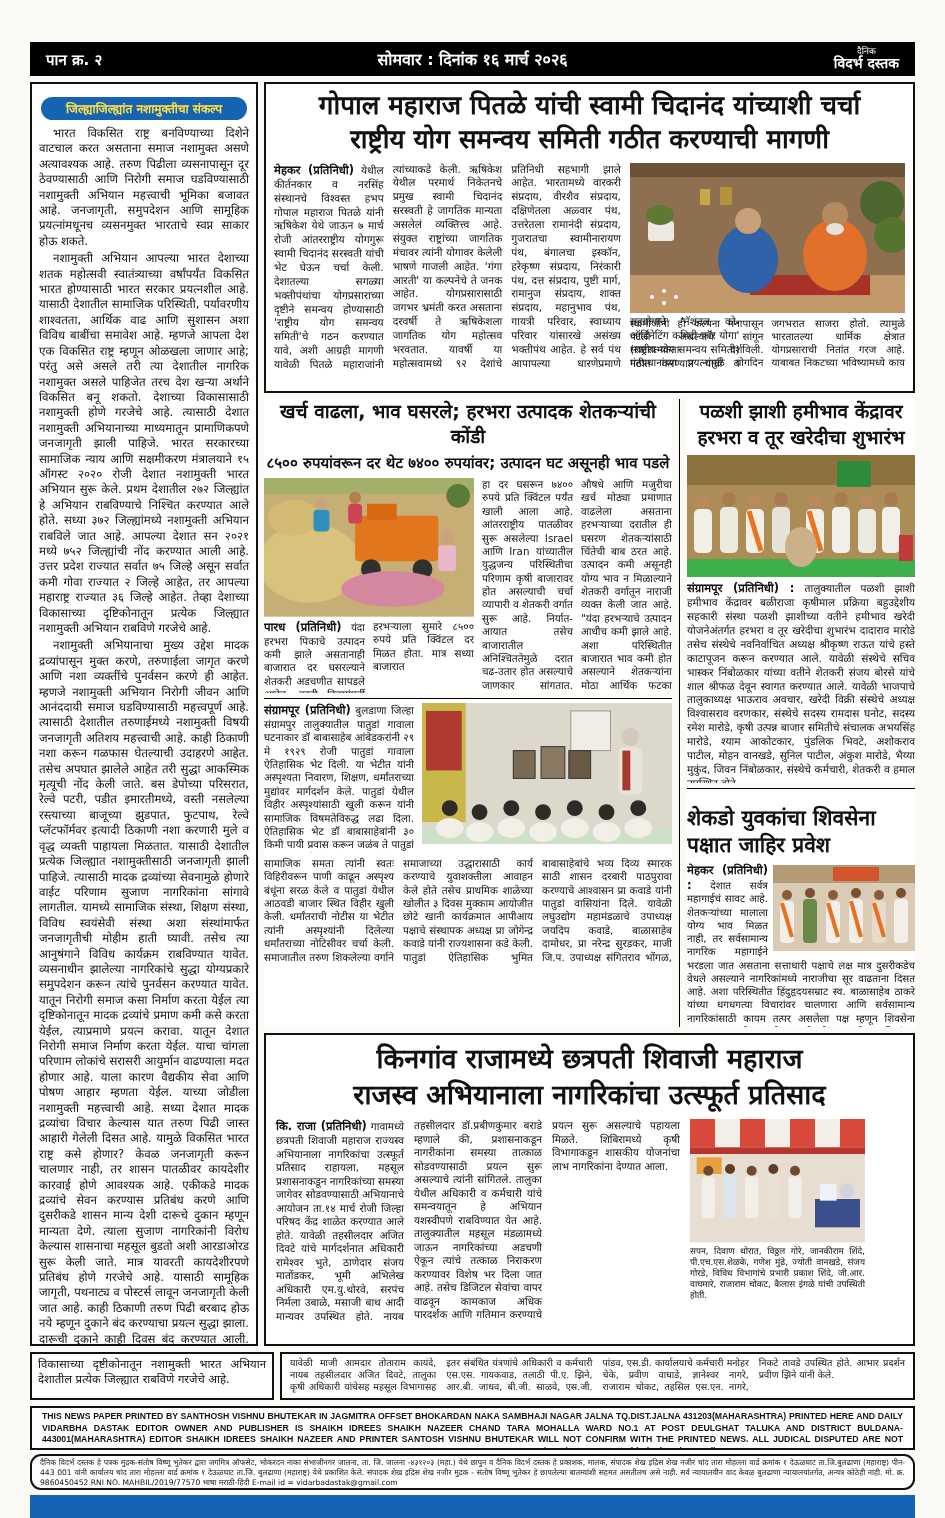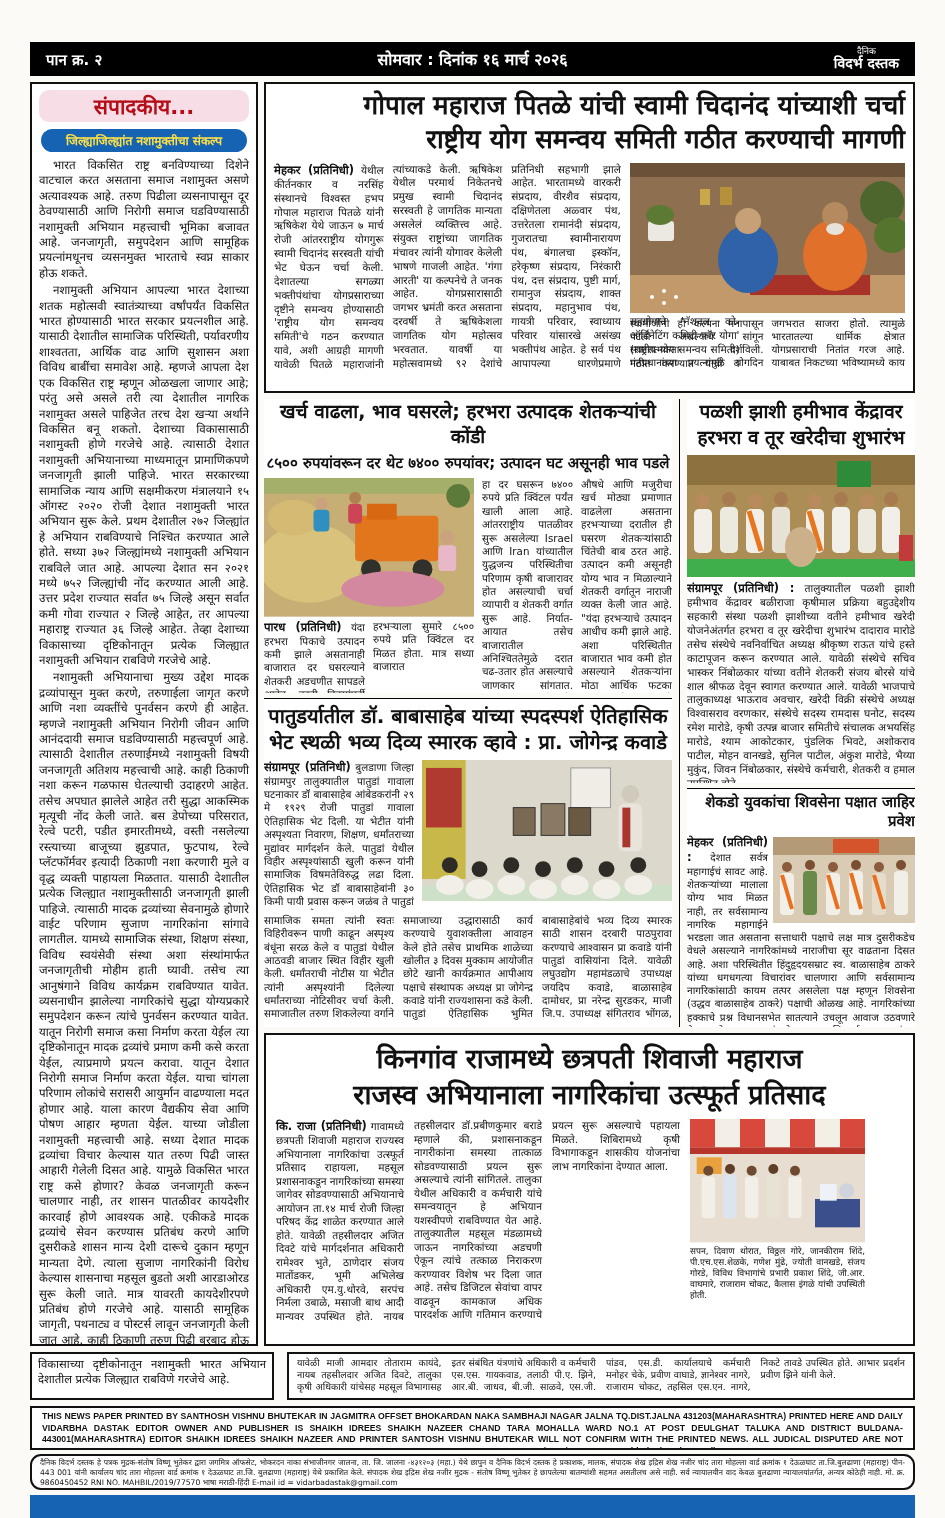--- a/index.html
+++ b/index.html
@@ -19,21 +19,21 @@
   .ed-title{background:#f7dde6;color:#b50d17;font-weight:bold;font-size:21px;text-align:center;border-radius:10px;padding:2px 0;}
   .ed-badge{background:#1563b2;color:#fde047;font-weight:bold;font-size:12px;text-align:center;border-radius:13px;padding:3px 4px;margin:7px 2px 6px;}
   .ed-p{font-size:11.6px;line-height:1.33;text-align:justify;margin:0 0 2px;text-indent:14px;}
   .rightcol{width:651px;display:flex;flex-direction:column;gap:6px;}
   article{overflow:hidden;background:#fff;}
   h1,h2,h3{font-family:"DejaVu Sans",sans-serif;}
   .byline{font-weight:bold;font-size:11.5px;}
   .photo{display:block;width:100%;height:auto;}
   
   .art1{height:310px;padding:2px 8px;}
-  .art1 h1{margin:2px 0 6px;font-size:26px;line-height:1.32;text-align:right;font-weight:bold;}
+  .art1 h1{margin:2px 0 6px;font-size:26px;line-height:1.32;text-align:center;font-weight:bold;}
   .art1-flex{display:flex;gap:9px;}
   .art1-body{width:348px;height:212px;columns:3;column-gap:9px;column-fill:auto;font-size:10.5px;line-height:1.32;text-align:justify;}
   .art1-right{width:276px;}
   .art1-body2{height:58px;columns:2;column-gap:8px;column-fill:auto;font-size:10.2px;line-height:1.3;text-align:justify;margin-top:4px;}
   
   .subrow{display:flex;height:628px;}
   .subleft{width:408px;display:flex;flex-direction:column;gap:5px;padding-right:7px;}
   .subright{width:228px;border-left:1px solid #000;padding-left:7px;display:flex;flex-direction:column;gap:5px;}
   .art2{height:294px;}
   .art2 h2{font-size:19px;margin:0 0 6px;text-align:center;line-height:1.3;}
@@ -45,34 +45,34 @@
   .art4{height:324px;border-top:1px solid #000;padding-top:4px;}
   .art4 h2{font-size:20px;margin:0 0 4px;text-align:center;line-height:1.32;}
   .art4-flex{display:flex;gap:8px;}
   .art4-left{width:150px;height:150px;font-size:10.3px;line-height:1.3;text-align:justify;overflow:hidden;}
   .art4-photo{width:250px;}
   .art4-body2{height:118px;columns:3;column-gap:9px;column-fill:auto;font-size:10.3px;line-height:1.3;text-align:justify;margin-top:4px;overflow:hidden;}
   .art3{height:384px;}
   .art3 h2{font-size:19px;margin:0 0 5px;text-align:center;line-height:1.35;}
   .art3-body{font-size:10.5px;line-height:1.32;text-align:justify;margin-top:4px;}
   .art5{height:234px;border-top:1px solid #000;padding-top:4px;}
-  .art5 h2{font-size:15px;margin:0 0 3px;text-align:right;line-height:1.3;}
+  .art5 h2{font-size:21px;margin:12px 0 3px;text-align:left;line-height:1.3;}
   .art5-photo{float:right;width:142px;margin:2px 0 3px 5px;}
   .art5-body{font-size:10.2px;line-height:1.3;text-align:justify;}
   
   .art6{height:308px;padding:4px 10px;}
   .art6 h1{margin:2px 0 7px;font-size:27px;line-height:1.32;text-align:center;font-weight:bold;}
   .art6-flex{display:flex;gap:10px;}
   .art6-body{width:404px;height:214px;columns:3;column-gap:10px;column-fill:auto;font-size:10.4px;line-height:1.3;text-align:justify;}
   .art6-right{width:175px;}
   .art6-names{font-size:8.8px;line-height:1.25;text-align:justify;margin-top:3px;height:54px;overflow:hidden;}
   
   .continurow{display:flex;gap:6px;margin-top:6px;height:48px;}
   .contin-left{width:228px;padding:3px 6px;font-size:11.4px;line-height:1.3;text-align:justify;overflow:hidden;}
-  .contin-right{flex:1;padding:3px 8px;overflow:hidden;margin-left:7px;}
+  .contin-right{flex:1;padding:3px 8px;overflow:hidden;}
   .cols4{columns:4;column-gap:10px;column-fill:auto;height:38px;font-size:9.4px;line-height:1.28;text-align:justify;}
   
   .footer-en{margin-top:6px;padding:3px 10px;font-size:8.7px;font-weight:bold;line-height:1.35;text-align:justify;height:34px;overflow:hidden;font-family:"Liberation Sans",sans-serif;}
   .footer-mr{margin-top:4px;padding:2px 8px;font-size:7.6px;line-height:1.32;height:28px;overflow:hidden;text-align:justify;border-radius:11px;}
   .bottombar{margin-top:5px;height:24px;background:#1563b2;}
 </style>
 </head>
 <body>
 
 <div class="page">
@@ -81,21 +81,20 @@
     <span class="pageno">पान क्र. २</span>
     <span class="dateline">सोमवार : दिनांक १६ मार्च २०२६</span>
     <span class="masthead">
       <span class="m-top">दैनिक</span>
       <span class="m-main">विदर्भ दस्तक</span>
     </span>
   </div>
 
   <div class="mainrow">
     <aside class="editorial boxed">
-      <div class="ed-title">संपादकीय...</div>
       <div class="ed-badge">जिल्ह्याजिल्ह्यांत नशामुक्तीचा संकल्प</div>
       <p class="ed-p">भारत विकसित राष्ट्र बनविण्याच्या दिशेने वाटचाल करत असताना समाज नशामुक्त असणे अत्यावश्यक आहे. तरुण पिढीला व्यसनापासून दूर ठेवण्यासाठी आणि निरोगी समाज घडविण्यासाठी नशामुक्ती अभियान महत्त्वाची भूमिका बजावत आहे. जनजागृती, समुपदेशन आणि सामूहिक प्रयत्नांमधूनच व्यसनमुक्त भारताचे स्वप्न साकार होऊ शकते.</p>
       <p class="ed-p">नशामुक्ती अभियान आपल्या भारत देशाच्या शतक महोत्सवी स्वातंत्र्याच्या वर्षांपर्यंत विकसित भारत होण्यासाठी भारत सरकार प्रयत्नशील आहे. यासाठी देशातील सामाजिक परिस्थिती, पर्यावरणीय शाश्वतता, आर्थिक वाढ आणि सुशासन अशा विविध बाबींचा समावेश आहे. म्हणजे आपला देश एक विकसित राष्ट्र म्हणून ओळखला जाणार आहे; परंतु असे असले तरी त्या देशातील नागरिक नशामुक्त असले पाहिजेत तरच देश खऱ्या अर्थाने विकसित बनू शकतो. देशाच्या विकासासाठी नशामुक्ती होणे गरजेचे आहे. त्यासाठी देशात नशामुक्ती अभियानाच्या माध्यमातून प्रामाणिकपणे जनजागृती झाली पाहिजे. भारत सरकारच्या सामाजिक न्याय आणि सक्षमीकरण मंत्रालयाने १५ ऑगस्ट २०२० रोजी देशात नशामुक्ती भारत अभियान सुरू केले. प्रथम देशातील २७२ जिल्ह्यांत हे अभियान राबविण्याचे निश्चित करण्यात आले होते. सध्या ३७२ जिल्ह्यांमध्ये नशामुक्ती अभियान राबविले जात आहे. आपल्या देशात सन २०२१ मध्ये ७५२ जिल्ह्यांची नोंद करण्यात आली आहे. उत्तर प्रदेश राज्यात सर्वात ७५ जिल्हे असून सर्वात कमी गोवा राज्यात २ जिल्हे आहेत, तर आपल्या महाराष्ट्र राज्यात ३६ जिल्हे आहेत. तेव्हा देशाच्या विकासाच्या दृष्टिकोनातून प्रत्येक जिल्ह्यात नशामुक्ती अभियान राबविणे गरजेचे आहे.</p>
       <p class="ed-p">नशामुक्ती अभियानाचा मुख्य उद्देश मादक द्रव्यांपासून मुक्त करणे, तरुणाईला जागृत करणे आणि नशा व्यक्तींचे पुनर्वसन करणे ही आहेत. म्हणजे नशामुक्ती अभियान निरोगी जीवन आणि आनंददायी समाज घडविण्यासाठी महत्त्वपूर्ण आहे. त्यासाठी देशातील तरुणाईमध्ये नशामुक्ती विषयी जनजागृती अतिशय महत्त्वाची आहे. काही ठिकाणी नशा करून गळफास घेतल्याची उदाहरणे आहेत. तसेच अपघात झालेले आहेत तरी सुद्धा आकस्मिक मृत्यूची नोंद केली जाते. बस डेपोच्या परिसरात, रेल्वे पटरी, पडीत इमारतीमध्ये, वस्ती नसलेल्या रस्त्याच्या बाजूच्या झुडपात, फुटपाथ, रेल्वे प्लॅटफॉर्मवर इत्यादी ठिकाणी नशा करणारी मुले व वृद्ध व्यक्ती पाहायला मिळतात. यासाठी देशातील प्रत्येक जिल्ह्यात नशामुक्तीसाठी जनजागृती झाली पाहिजे. त्यासाठी मादक द्रव्यांच्या सेवनामुळे होणारे वाईट परिणाम सुजाण नागरिकांना सांगावे लागतील. यामध्ये सामाजिक संस्था, शिक्षण संस्था, विविध स्वयंसेवी संस्था अशा संस्थांमार्फत जनजागृतीची मोहीम हाती घ्यावी. तसेच त्या आनुषंगाने विविध कार्यक्रम राबविण्यात यावेत. व्यसनाधीन झालेल्या नागरिकांचे सुद्धा योग्यप्रकारे समुपदेशन करून त्यांचे पुनर्वसन करण्यात यावेत. यातून निरोगी समाज कसा निर्माण करता येईल त्या दृष्टिकोनातून मादक द्रव्यांचे प्रमाण कमी कसे करता येईल, त्याप्रमाणे प्रयत्न करावा. यातून देशात निरोगी समाज निर्माण करता येईल. याचा चांगला परिणाम लोकांचे सरासरी आयुर्मान वाढण्याला मदत होणार आहे. याला कारण वैद्यकीय सेवा आणि पोषण आहार म्हणता येईल. याच्या जोडीला नशामुक्ती महत्त्वाची आहे. सध्या देशात मादक द्रव्यांचा विचार केल्यास यात तरुण पिढी जास्त आहारी गेलेली दिसत आहे. यामुळे विकसित भारत राष्ट्र कसे होणार? केवळ जनजागृती करून चालणार नाही, तर शासन पातळीवर कायदेशीर कारवाई होणे आवश्यक आहे. एकीकडे मादक द्रव्यांचे सेवन करण्यास प्रतिबंध करणे आणि दुसरीकडे शासन मान्य देशी दारूचे दुकान म्हणून मान्यता देणे. त्याला सुजाण नागरिकांनी विरोध केल्यास शासनाचा महसूल बुडतो अशी आरडाओरड सुरू केली जाते. मात्र यावरती कायदेशीरपणे प्रतिबंध होणे गरजेचे आहे. यासाठी सामूहिक जागृती, पथनाट्य व पोस्टर्स लावून जनजागृती केली जात आहे. काही ठिकाणी तरुण पिढी बरबाद होऊ नये म्हणून दुकाने बंद करण्याचा प्रयत्न सुद्धा झाला. दारूची दुकाने काही दिवस बंद करण्यात आली. मात्र काही दिवसांनी पुन्हा दारूची दुकाने सुरू करण्यात आली. मादक द्रव्यांच्या सेवनाने गंभीर आजार, मानसिकदृष्ट्या खचून जाणे, कर्जबाजारी, शारीरिक समस्या अशा अनेक समस्या निर्माण होत आहेत. ग्रामीण भागात अनेकांचे संसार उद्ध्वस्त होत चालले आहेत. काही ठिकाणी मुलांना वडिलांच्या मादक द्रव्यांच्या सेवनाने शाळा शिकण्याची इच्छा असून सुद्धा घरची आर्थिक परिस्थिती नसल्यामुळे अर्धवट शाळा सोडून तुटपुंज्या पगारावर बारा तास काम करण्याची वेळ आली आहे. त्यामुळे देशातील दारिद्र्य निर्मूलन होणार नाही. यात गरीब अधिक गरीब होत जाणार आणि श्रीमंत अधिक श्रीमंत होत जाणार आहे. जर भारत सरकारला देश विकसित करायचा असेल तर ही आर्थिक दरी कमी करावी लागणार आहे. ज्या गरिबांसाठी योजना आहेत त्या गरिबांपर्यंत पोहोचल्या पाहिजेत. तसेच त्यांना त्यांच्या मूलभूत हक्कांची जाणीव करून द्यायला हवी.</p>
 
     </aside>
 
     <section class="rightcol">
 
       <article class="art1 boxed">
@@ -175,24 +174,20 @@
                 <div class="art2-left-text">
                   <span class="byline">पारध (प्रतिनिधी)</span>
                   <span>यंदा हरभरा पिकाचे उत्पादन कमी झाले असतानाही बाजारात दर घसरल्याने शेतकरी अडचणीत सापडले आहेत. काही दिवसांपूर्वी हरभऱ्याला सुमारे ८५०० रुपये प्रति क्विंटल दर मिळत होता. मात्र सध्या बाजारात</span>
                 </div>
               </div>
               <div class="art2-right">हा दर घसरून ७४०० रुपये प्रति क्विंटल पर्यंत खाली आला आहे. आंतरराष्ट्रीय पातळीवर सुरू असलेल्या Israel आणि Iran यांच्यातील युद्धजन्य परिस्थितीचा परिणाम कृषी बाजारावर होत असल्याची चर्चा व्यापारी व शेतकरी वर्गात सुरू आहे. निर्यात-आयात तसेच बाजारातील अनिश्चिततेमुळे दरात चढ-उतार होत असल्याचे जाणकार सांगतात. दरम्यान, खत, बियाणे, औषधे आणि मजुरीचा खर्च मोठ्या प्रमाणात वाढलेला असताना हरभऱ्याच्या दरातील ही घसरण शेतकऱ्यांसाठी चिंतेची बाब ठरत आहे. उत्पादन कमी असूनही योग्य भाव न मिळाल्याने शेतकरी वर्गातून नाराजी व्यक्त केली जात आहे. "यंदा हरभऱ्याचे उत्पादन आधीच कमी झाले आहे. अशा परिस्थितीत बाजारात भाव कमी होत असल्याने शेतकऱ्यांना मोठा आर्थिक फटका बसत आहे. सरकारने बाजारात हस्तक्षेप करून शेतकऱ्यांना योग्य हमीभाव मिळेल यासाठी तातडीने उपाययोजना कराव्यात," अशी प्रतिक्रिया शेतकरी सागर देशमुख यांनी व्यक्त केली.</div>
             </div>
           </article>
 
           <article class="art4">
-            <h2>
-              <span>पातुडर्यातील डॉ. बाबासाहेब यांच्या स्पदस्पर्श ऐतिहासिक</span><br>
-              <span>भेट स्थळी भव्य दिव्य स्मारक व्हावे : प्रा. जोगेन्द्र कवाडे</span>
-            </h2>
             <div class="art4-flex">
               <div class="art4-left">
                 <span class="byline">संग्रामपूर (प्रतिनिधी)</span>
                 <span>बुलडाणा जिल्हा संग्रामपुर तालुक्यातील पातुडां गावाला घटनाकार डॉ बाबासाहेब आंबेडकरांनी २९ मे १९२९ रोजी पातुडां गावाला ऐतिहासिक भेट दिली. या भेटीत यांनी अस्पृश्यता निवारण, शिक्षण, धर्मांतराच्या मुद्यांवर मार्गदर्शन केले. पातुडां येथील विहीर अस्पृश्यांसाठी खुली करून यांनी सामाजिक विषमतेविरुद्ध लढा दिला. ऐतिहासिक भेट डॉ बाबासाहेबांनी ३० किमी पायी प्रवास करून जळंब ते पातुडां असा प्रवास केला.</span>
               </div>
               <div class="art4-photo">
                 <svg class="photo" viewBox="0 0 252 142" width="252" height="142" xmlns="http://www.w3.org/2000/svg">
                   <rect width="252" height="142" fill="#ddd8cc"></rect>
                   <rect x="0" y="0" width="44" height="120" fill="#c8b84a"></rect>
                   <rect x="4" y="8" width="36" height="60" fill="#b03a30"></rect>

